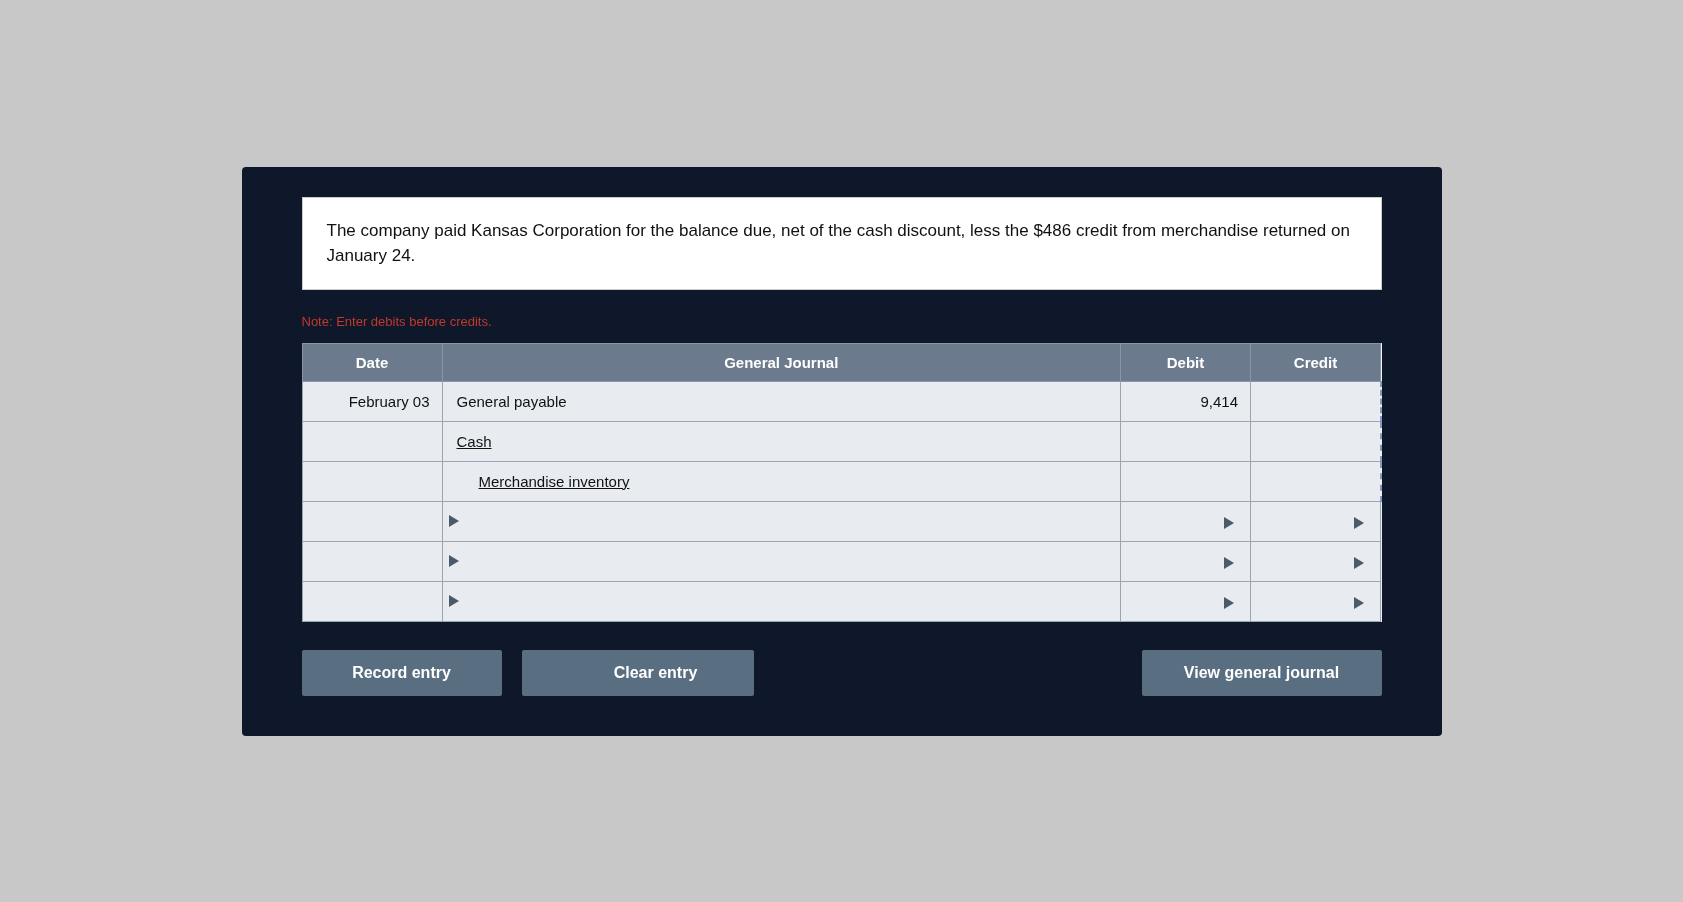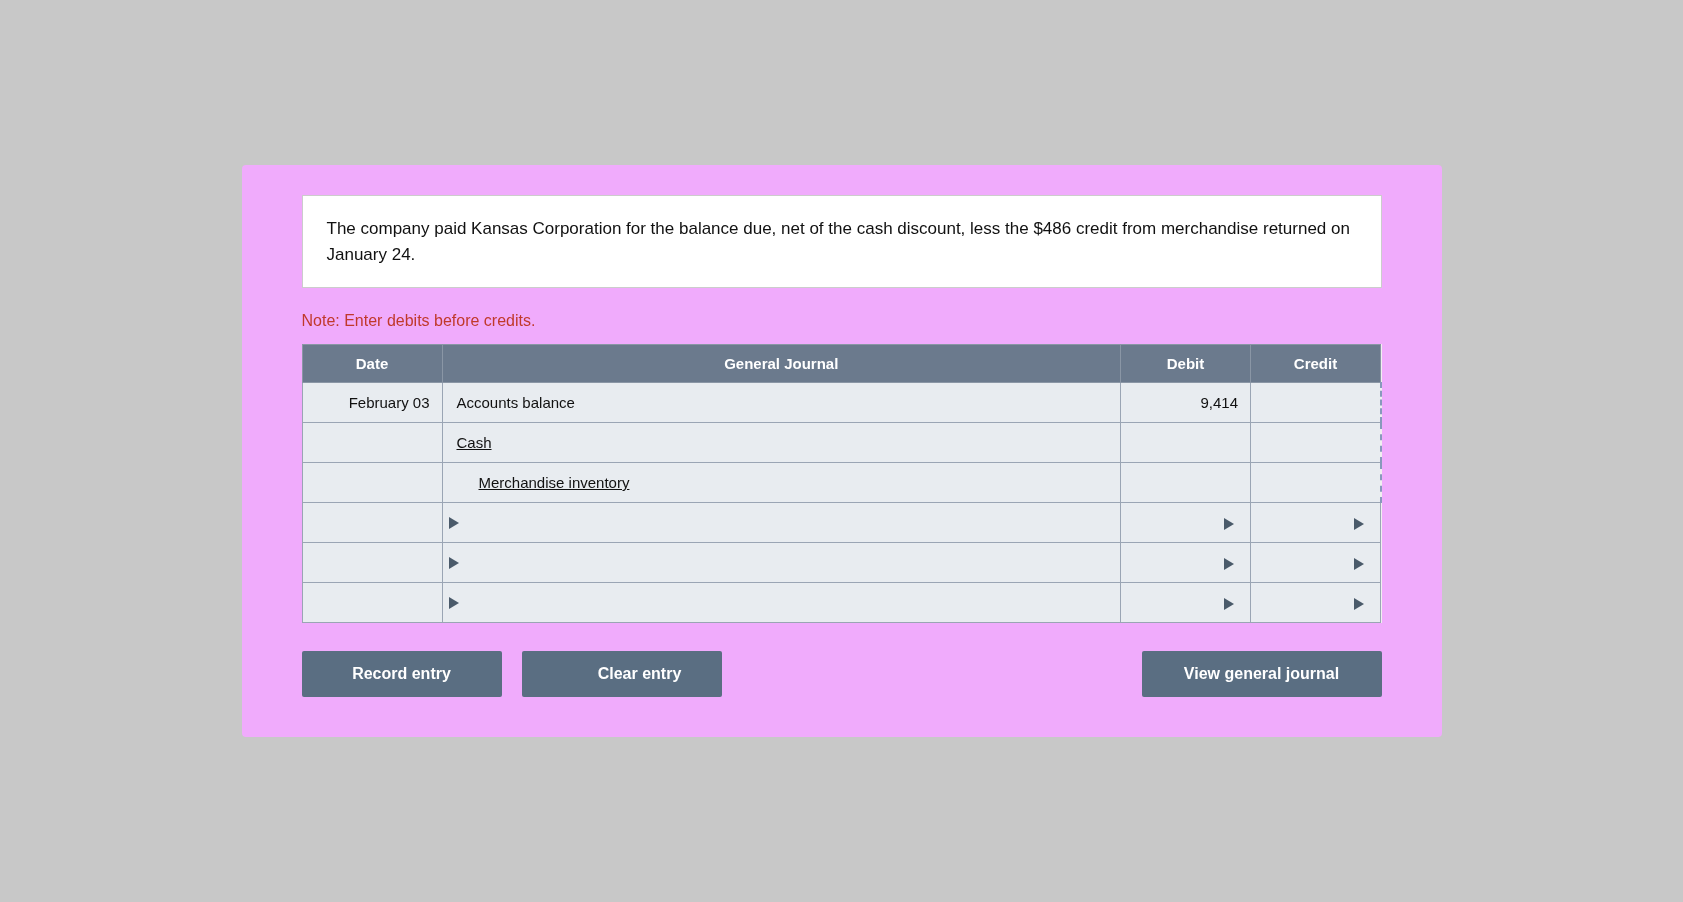--- a/index.html
+++ b/index.html
@@ -12,39 +12,39 @@
       background-color: #c8c8c8;
       font-family: Arial, sans-serif;
       display: flex;
       justify-content: center;
       align-items: center;
       min-height: 100vh;
       padding: 20px;
     }
 
     .main-container {
-      background-color: #f0abfc;
+      background-color: #0f172a;
       width: 1200px;
       padding: 30px 60px 40px 60px;
       border-radius: 4px;
     }
 
     .description-box {
       background-color: #ffffff;
       border: 1px solid #cccccc;
       padding: 20px 24px;
       margin-bottom: 24px;
       font-size: 17px;
       line-height: 1.5;
       color: #111111;
     }
 
     .note-text {
       color: #c0392b;
-      font-size: 16px;
+      font-size: 13px;
       margin-bottom: 14px;
       font-style: normal;
     }
 
     .journal-table {
       width: 100%;
       border-collapse: collapse;
       margin-bottom: 28px;
       background-color: #f0f0f0;
     }
@@ -141,21 +141,21 @@
       text-align: center;
       border-radius: 2px;
     }
 
     .btn-record {
       width: 200px;
       margin-right: 20px;
     }
 
     .btn-clear {
-      width: 200px;
+      width: 232px;
       margin-right: auto;
       padding-left: 36px;
     }
 
     .btn-view {
       width: 240px;
     }
 
     .td-with-arrow {
       position: relative;
@@ -193,21 +193,21 @@
         <th class="col-credit">Credit</th>
       </tr>
     </thead>
     <tbody>
 
       <tr>
         <td class="cell-date">
           <span>February 03</span>
         </td>
         <td class="cell-account">
-          <span>Accounts balance</span>
+          <span>General payable</span>
         </td>
         <td class="cell-amount">
           <span>9,414</span>
         </td>
         <td class="cell-amount cell-has-dashed"></td>
       </tr>
 
       <tr>
         <td class="cell-date"></td>
         <td class="cell-account td-with-arrow">

